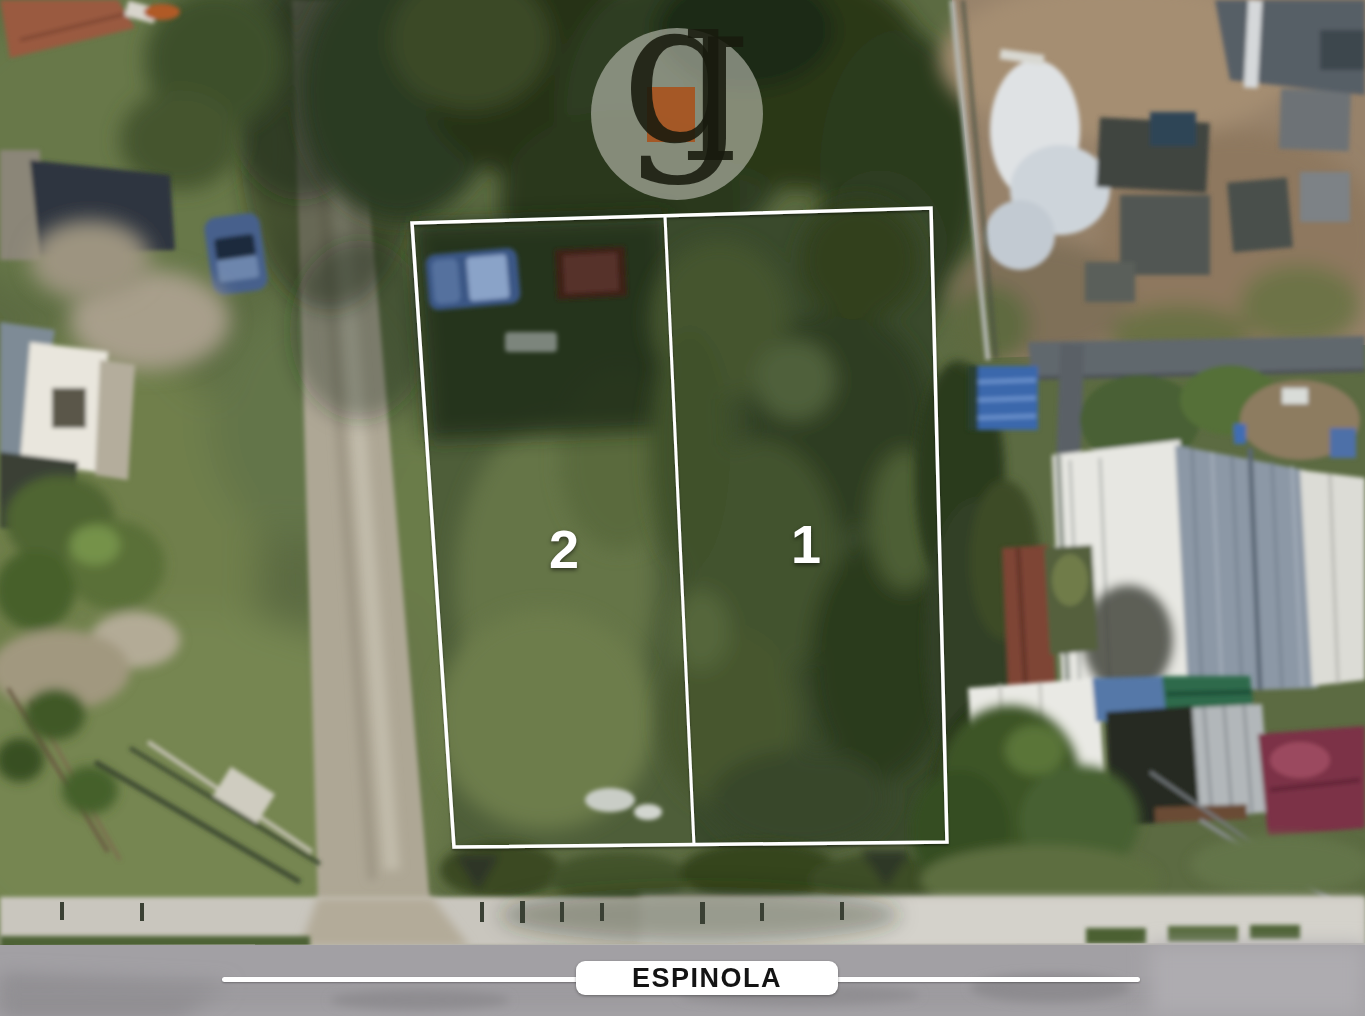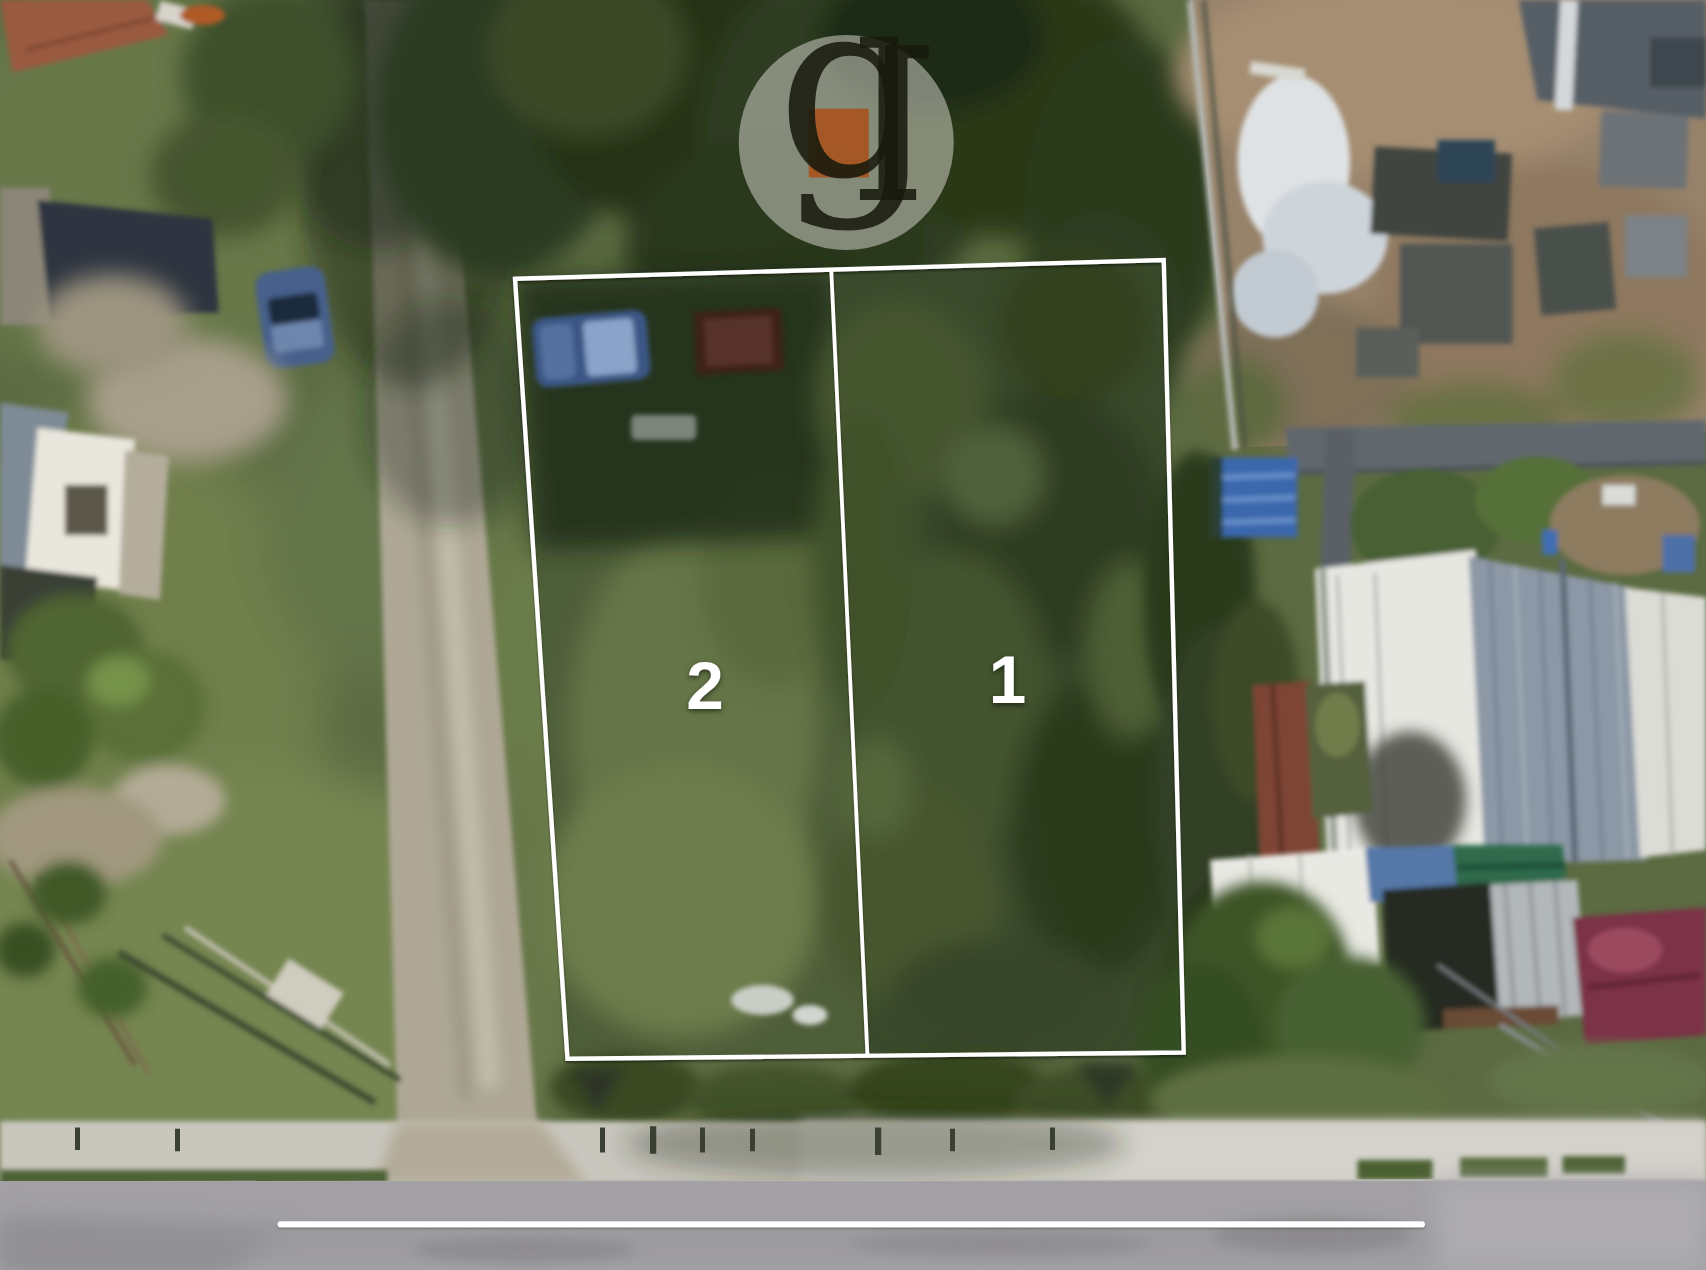--- a/index.html
+++ b/index.html
@@ -318,14 +318,17 @@
   <div class="watermark">
     <div class="wm-circle"></div>
     <svg class="wm-letters" viewBox="0 0 172 200">
       <rect x="56" y="59" width="48" height="55" opacity="0.9" fill="#a8531d"></rect>
       <text x="30" y="112" font-size="200">g</text>
       <text x="92" y="132" font-size="172">l</text>
     </svg>
   </div>
 
   <div class="street-line" style="background: rgb(255, 255, 255);"></div>
+  <div class="street-label" style="background: rgb(255, 255, 255);">
+    <span style="color: rgb(19, 19, 19);">ESPINOLA</span>
+  </div>
 
 </div>
 
 </body></html>

